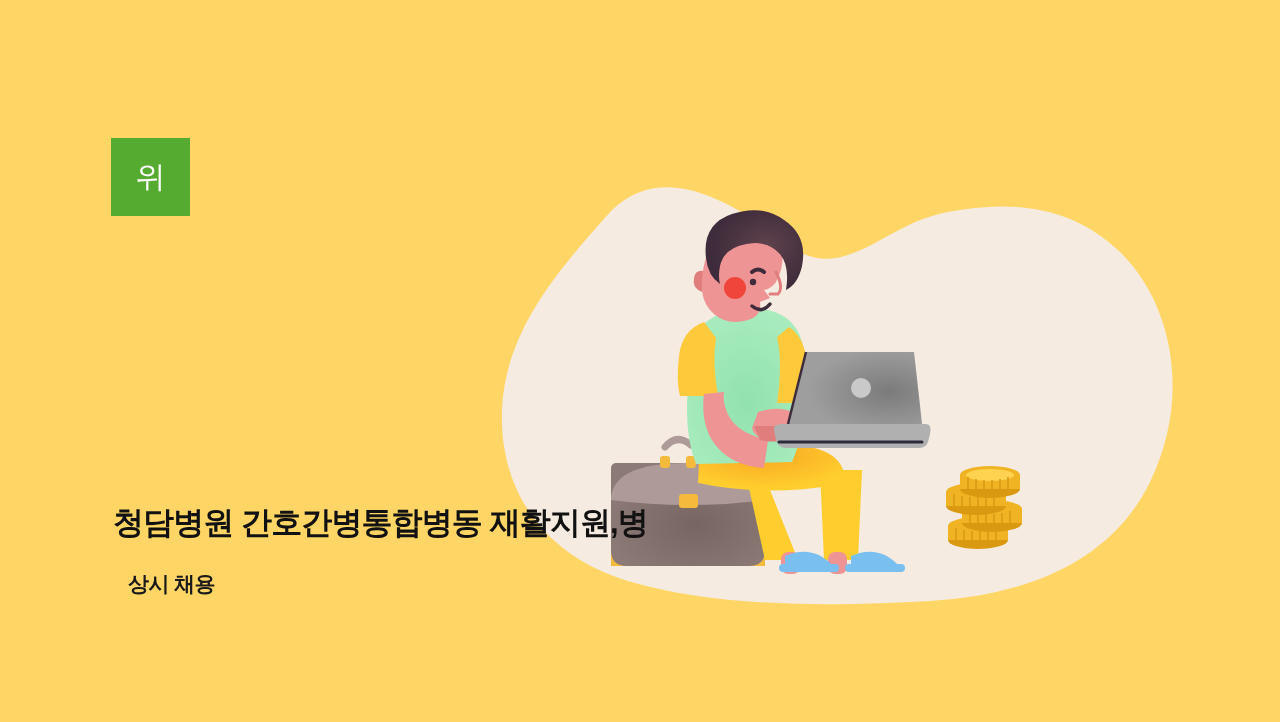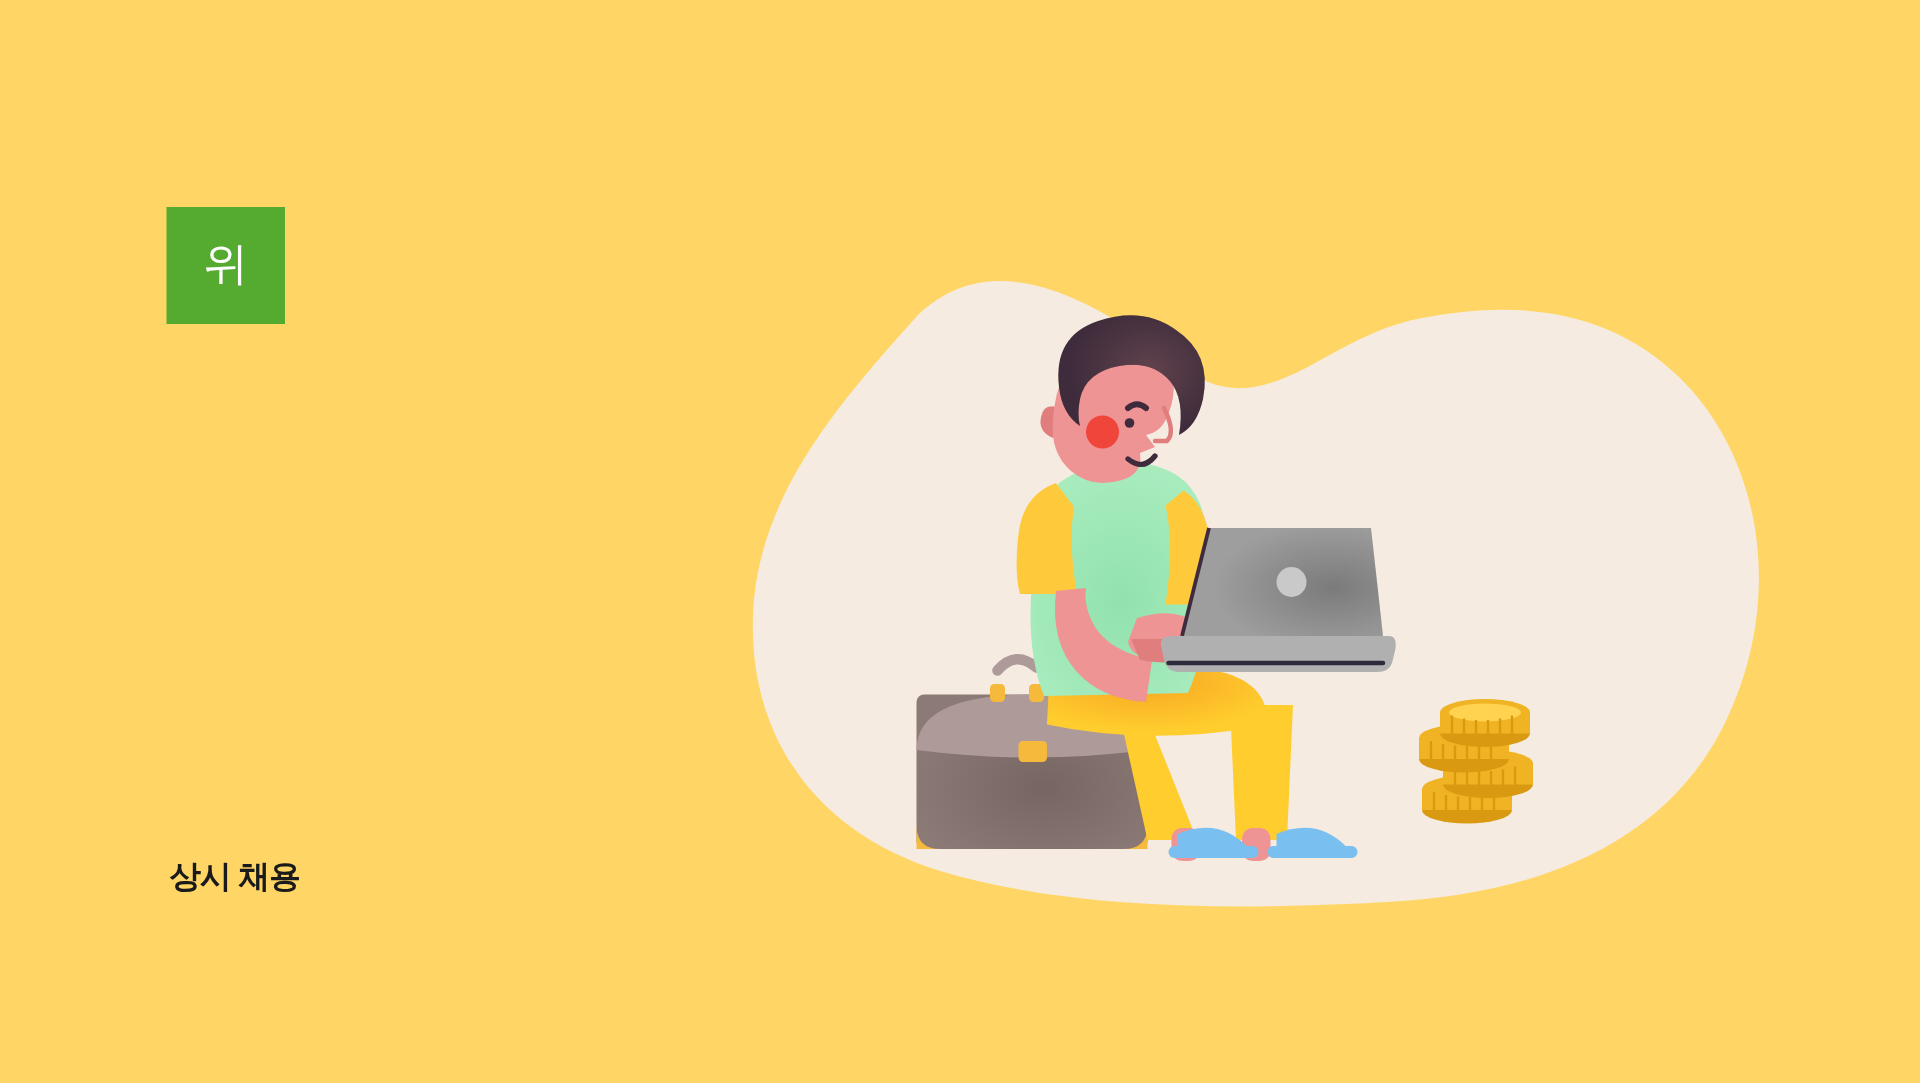--- a/index.html
+++ b/index.html
@@ -69,21 +69,21 @@
     color: #111111;
     font-size: 31px;
     font-weight: 700;
     letter-spacing: -0.9px;
     line-height: 1.25;
     white-space: nowrap;
     z-index: 5;
   }
   #employment-type {
     position: absolute;
-    left: 113px;
+    left: 128px;
     top: 570px;
     color: #1a1a1a;
     font-size: 21px;
     font-weight: 700;
     letter-spacing: -0.6px;
     z-index: 5;
     text-align: center;
   }
 
   
@@ -319,15 +319,16 @@
         <line x1="968" y1="477" x2="968" y2="491"></line>
         <line x1="976" y1="479" x2="976" y2="493"></line>
         <line x1="984" y1="480" x2="984" y2="494"></line>
         <line x1="992" y1="480" x2="992" y2="494"></line>
         <line x1="1000" y1="479" x2="1000" y2="493"></line>
         <line x1="1008" y1="477" x2="1008" y2="491"></line>
       </g>
     </g>
   </svg>
 
+  <div id="job-title">청담병원 간호간병통합병동 재활지원,병</div>
   <div id="employment-type">상시 채용</div>
 
 </div>
 
 </body></html>

